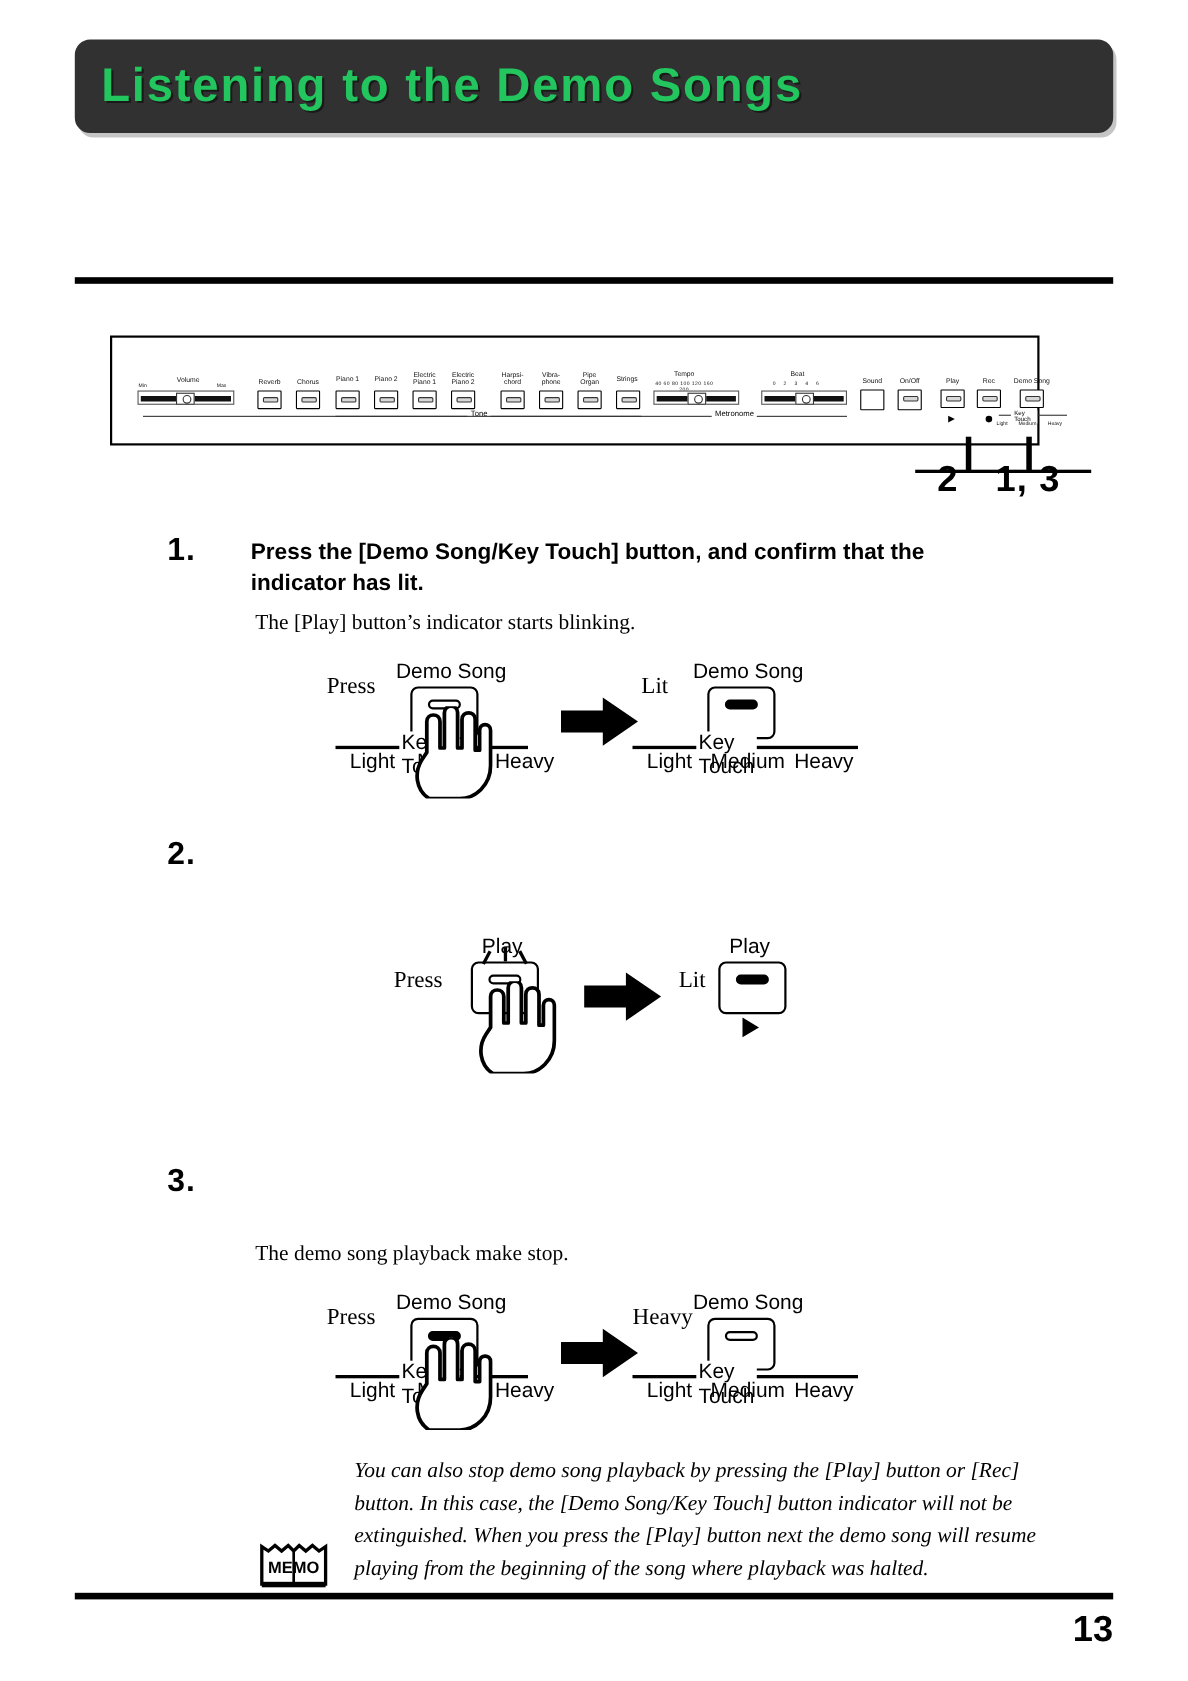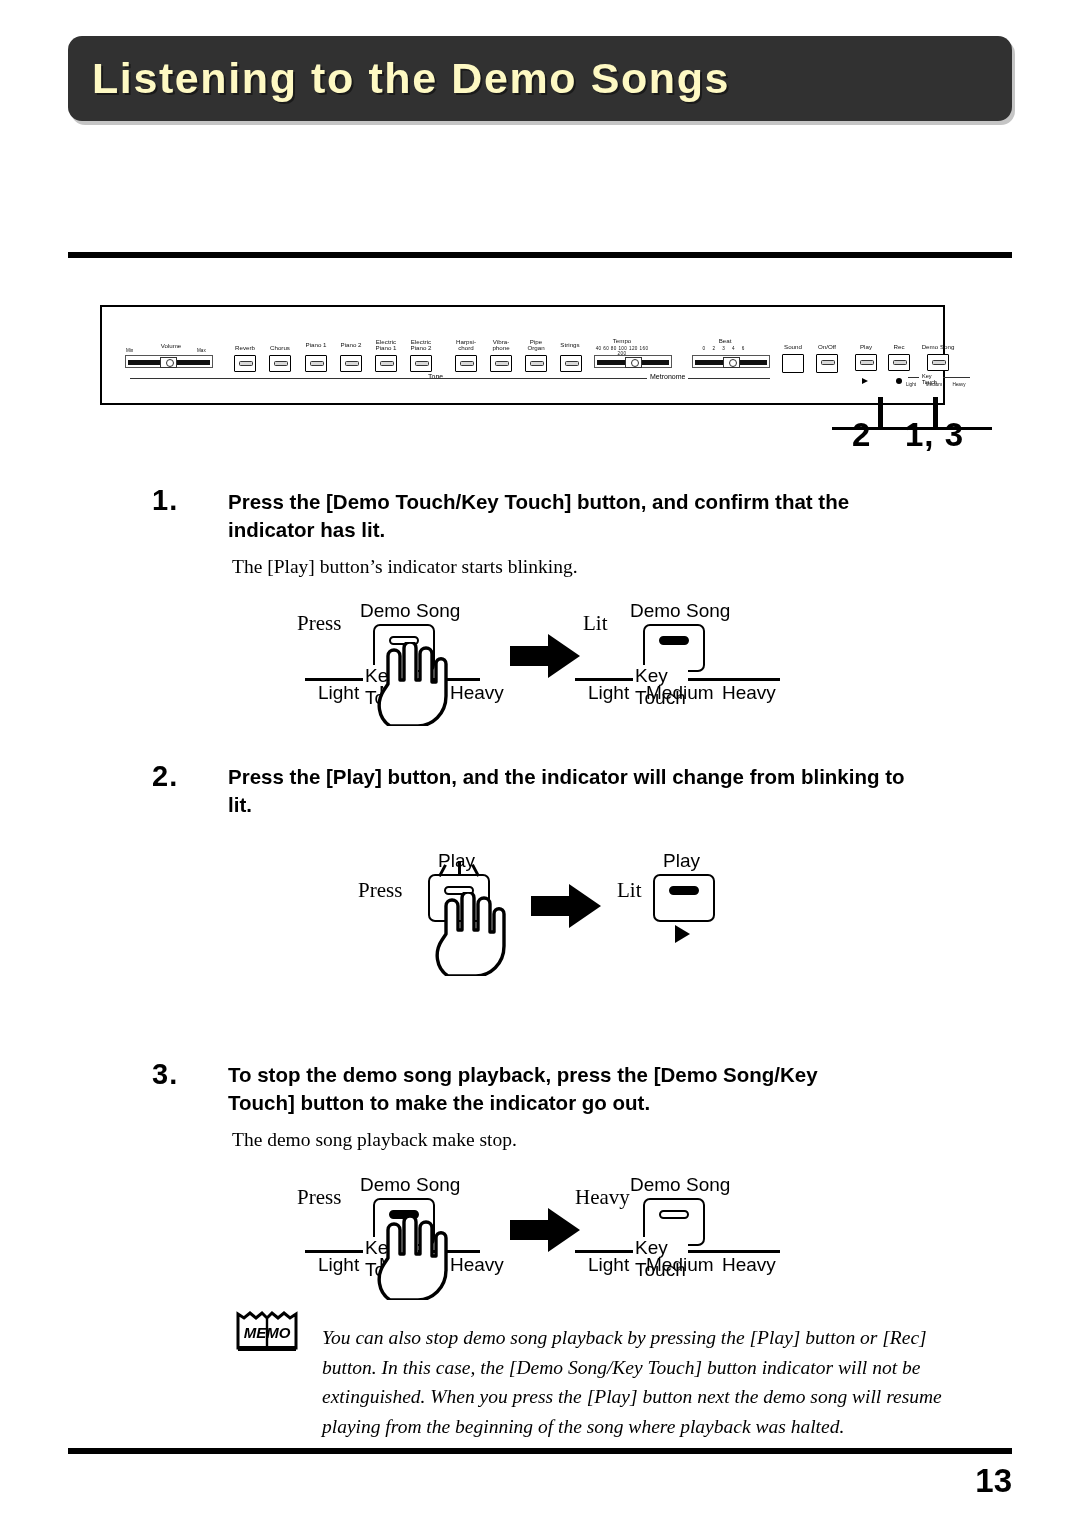--- a/index.html
+++ b/index.html
@@ -16,21 +16,21 @@
   .titlebar {
     position: absolute; left: 68px; top: 36px; width: 944px; height: 85px;
     background: #313131;
     border-radius: 14px;
     box-shadow: 3px 4px 0 rgba(150,150,150,0.55);
   }
   .titlebar h1 {
     font-family: "Liberation Sans", sans-serif;
     font-weight: bold;
     font-size: 43px;
-    color: #fef9c3;
+    color: #22c55e;
     letter-spacing: 1.6px;
     line-height: 85px;
     margin-left: 24px;
     text-shadow: 2px 2px 0 rgba(0,0,0,0.45);
   }
 
   .intro {
     position: absolute; left: 232px; top: 142px;
     font-size: 19.5px; line-height: 26px;
   }
@@ -222,21 +222,21 @@
     <div class="pnl-label tiny" style="left:848px; top:75px; width:18px;">Heavy</div>
   </div>
 
   <div class="callout-v" style="left:878px; top:397px; height:32px;"></div>
   <div class="callout-v" style="left:933px; top:397px; height:32px;"></div>
   <div class="callout-h" style="left:832px; top:427px; width:160px;"></div>
   <div class="callout-num" style="left:852px; top:416px;">2</div>
   <div class="callout-num" style="left:905px; top:416px;">1, 3</div>
 
   <div class="step-num" style="left:152px; top:484px;">1.</div>
-  <div class="step-text" style="left:228px; top:488px; width:680px;">Press the [Demo Touch/Key Touch] button, and confirm that the indicator has lit.</div>
+  <div class="step-text" style="left:228px; top:488px; width:680px;">Press the [Demo Song/Key Touch] button, and confirm that the indicator has lit.</div>
   <div class="body-text" style="left:232px; top:552px; width:700px;">The [Play] button’s indicator starts blinking.</div>
 
   <div class="fig">
     <div class="fig-caption" style="left:297px; top:611px;">Press</div>
     <div class="btn-name" style="left:360px; top:600px;">Demo Song</div>
     <div class="bigbtn" style="left:373px; top:624px;">
       <div class="led"></div>
     </div>
     <div class="kt-line" style="left:305px; top:678px; width:175px;"></div>
     <div class="kt-word" style="left:363px; top:665px;">Key Touch</div>
@@ -259,21 +259,20 @@
       <div class="led lit"></div>
     </div>
     <div class="kt-line" style="left:575px; top:678px; width:205px;"></div>
     <div class="kt-word" style="left:633px; top:665px;">Key Touch</div>
     <div class="kt-opt" style="left:588px; top:682px;">Light</div>
     <div class="kt-opt" style="left:646px; top:682px;">Medium</div>
     <div class="kt-opt" style="left:722px; top:682px;">Heavy</div>
   </div>
 
   <div class="step-num" style="left:152px; top:760px;">2.</div>
-  <div class="step-text" style="left:228px; top:763px; width:700px;">Press the [Play] button, and the indicator will change from blinking to lit.</div>
 
   <div class="fig">
     <div class="fig-caption" style="left:358px; top:878px;">Press</div>
     <div class="btn-name" style="left:438px; top:850px;">Play</div>
     <div class="bigbtn" style="left:428px; top:874px;">
       <div class="led"></div>
     </div>
     <div class="blink-ray" style="left:441px; top:864px; height:13px; transform:rotate(28deg);"></div>
     <div class="blink-ray" style="left:458px; top:861px; height:13px;"></div>
     <div class="blink-ray" style="left:474px; top:864px; height:13px; transform:rotate(-28deg);"></div>
@@ -290,21 +289,20 @@
     <div class="fig-caption" style="left:617px; top:878px;">Lit</div>
     <div class="btn-name" style="left:663px; top:850px;">Play</div>
     <div class="bigbtn" style="left:653px; top:874px;">
       <div class="led lit"></div>
     </div>
     <div class="tri-play" style="left:675px; top:925px;"></div>
   </div>
 
 
   <div class="step-num" style="left:152px; top:1058px;">3.</div>
-  <div class="step-text" style="left:228px; top:1061px; width:660px;">To stop the demo song playback, press the [Demo Song/Key Touch] button to make the indicator go out.</div>
   <div class="body-text" style="left:232px; top:1125px; width:700px;">The demo song playback make stop.</div>
 
   <div class="fig">
     <div class="fig-caption" style="left:297px; top:1185px;">Press</div>
     <div class="btn-name" style="left:360px; top:1174px;">Demo Song</div>
     <div class="bigbtn" style="left:373px; top:1198px;">
       <div class="led lit"></div>
     </div>
     <div class="kt-line" style="left:305px; top:1250px; width:175px;"></div>
     <div class="kt-word" style="left:363px; top:1237px;">Key Touch</div>
@@ -326,21 +324,21 @@
     <div class="bigbtn" style="left:643px; top:1198px;">
       <div class="led"></div>
     </div>
     <div class="kt-line" style="left:575px; top:1250px; width:205px;"></div>
     <div class="kt-word" style="left:633px; top:1237px;">Key Touch</div>
     <div class="kt-opt" style="left:588px; top:1254px;">Light</div>
     <div class="kt-opt" style="left:646px; top:1254px;">Medium</div>
     <div class="kt-opt" style="left:722px; top:1254px;">Heavy</div>
   </div>
 
-  <div class="memo-icon" style="left:234px; top:1308px;font-style:italic;">
+  <div class="memo-icon" style="left:234px; top:1400px;">
     <svg width="66" height="46" viewBox="0 0 66 46">
       <path d="M4 6 L4 40 L62 40 L62 6 L56 10 L50 5 L44 10 L38 5 L33 10 L28 5 L22 10 L16 5 L10 10 Z" fill="#ffffff" stroke="#000000" stroke-width="3"></path>
       <path d="M33 11 L33 40" stroke="#000000" stroke-width="2.4"></path>
       <rect x="4" y="38" width="58" height="5" fill="#000000"></rect>
       <text x="33" y="30" font-family="Liberation Sans, sans-serif" font-size="15" font-weight="bold" text-anchor="middle" fill="#000000">MEMO</text>
     </svg>
   </div>
   <div class="memo-text" style="left:322px; top:1323px; width:625px;">You can also stop demo song playback by pressing the [Play] button or [Rec] button. In this case, the [Demo Song/Key Touch] button indicator will not be extinguished. When you press the [Play] button next the demo song will resume playing from the beginning of the song where playback was halted.</div>
 
   <div class="footer-rule"></div>

